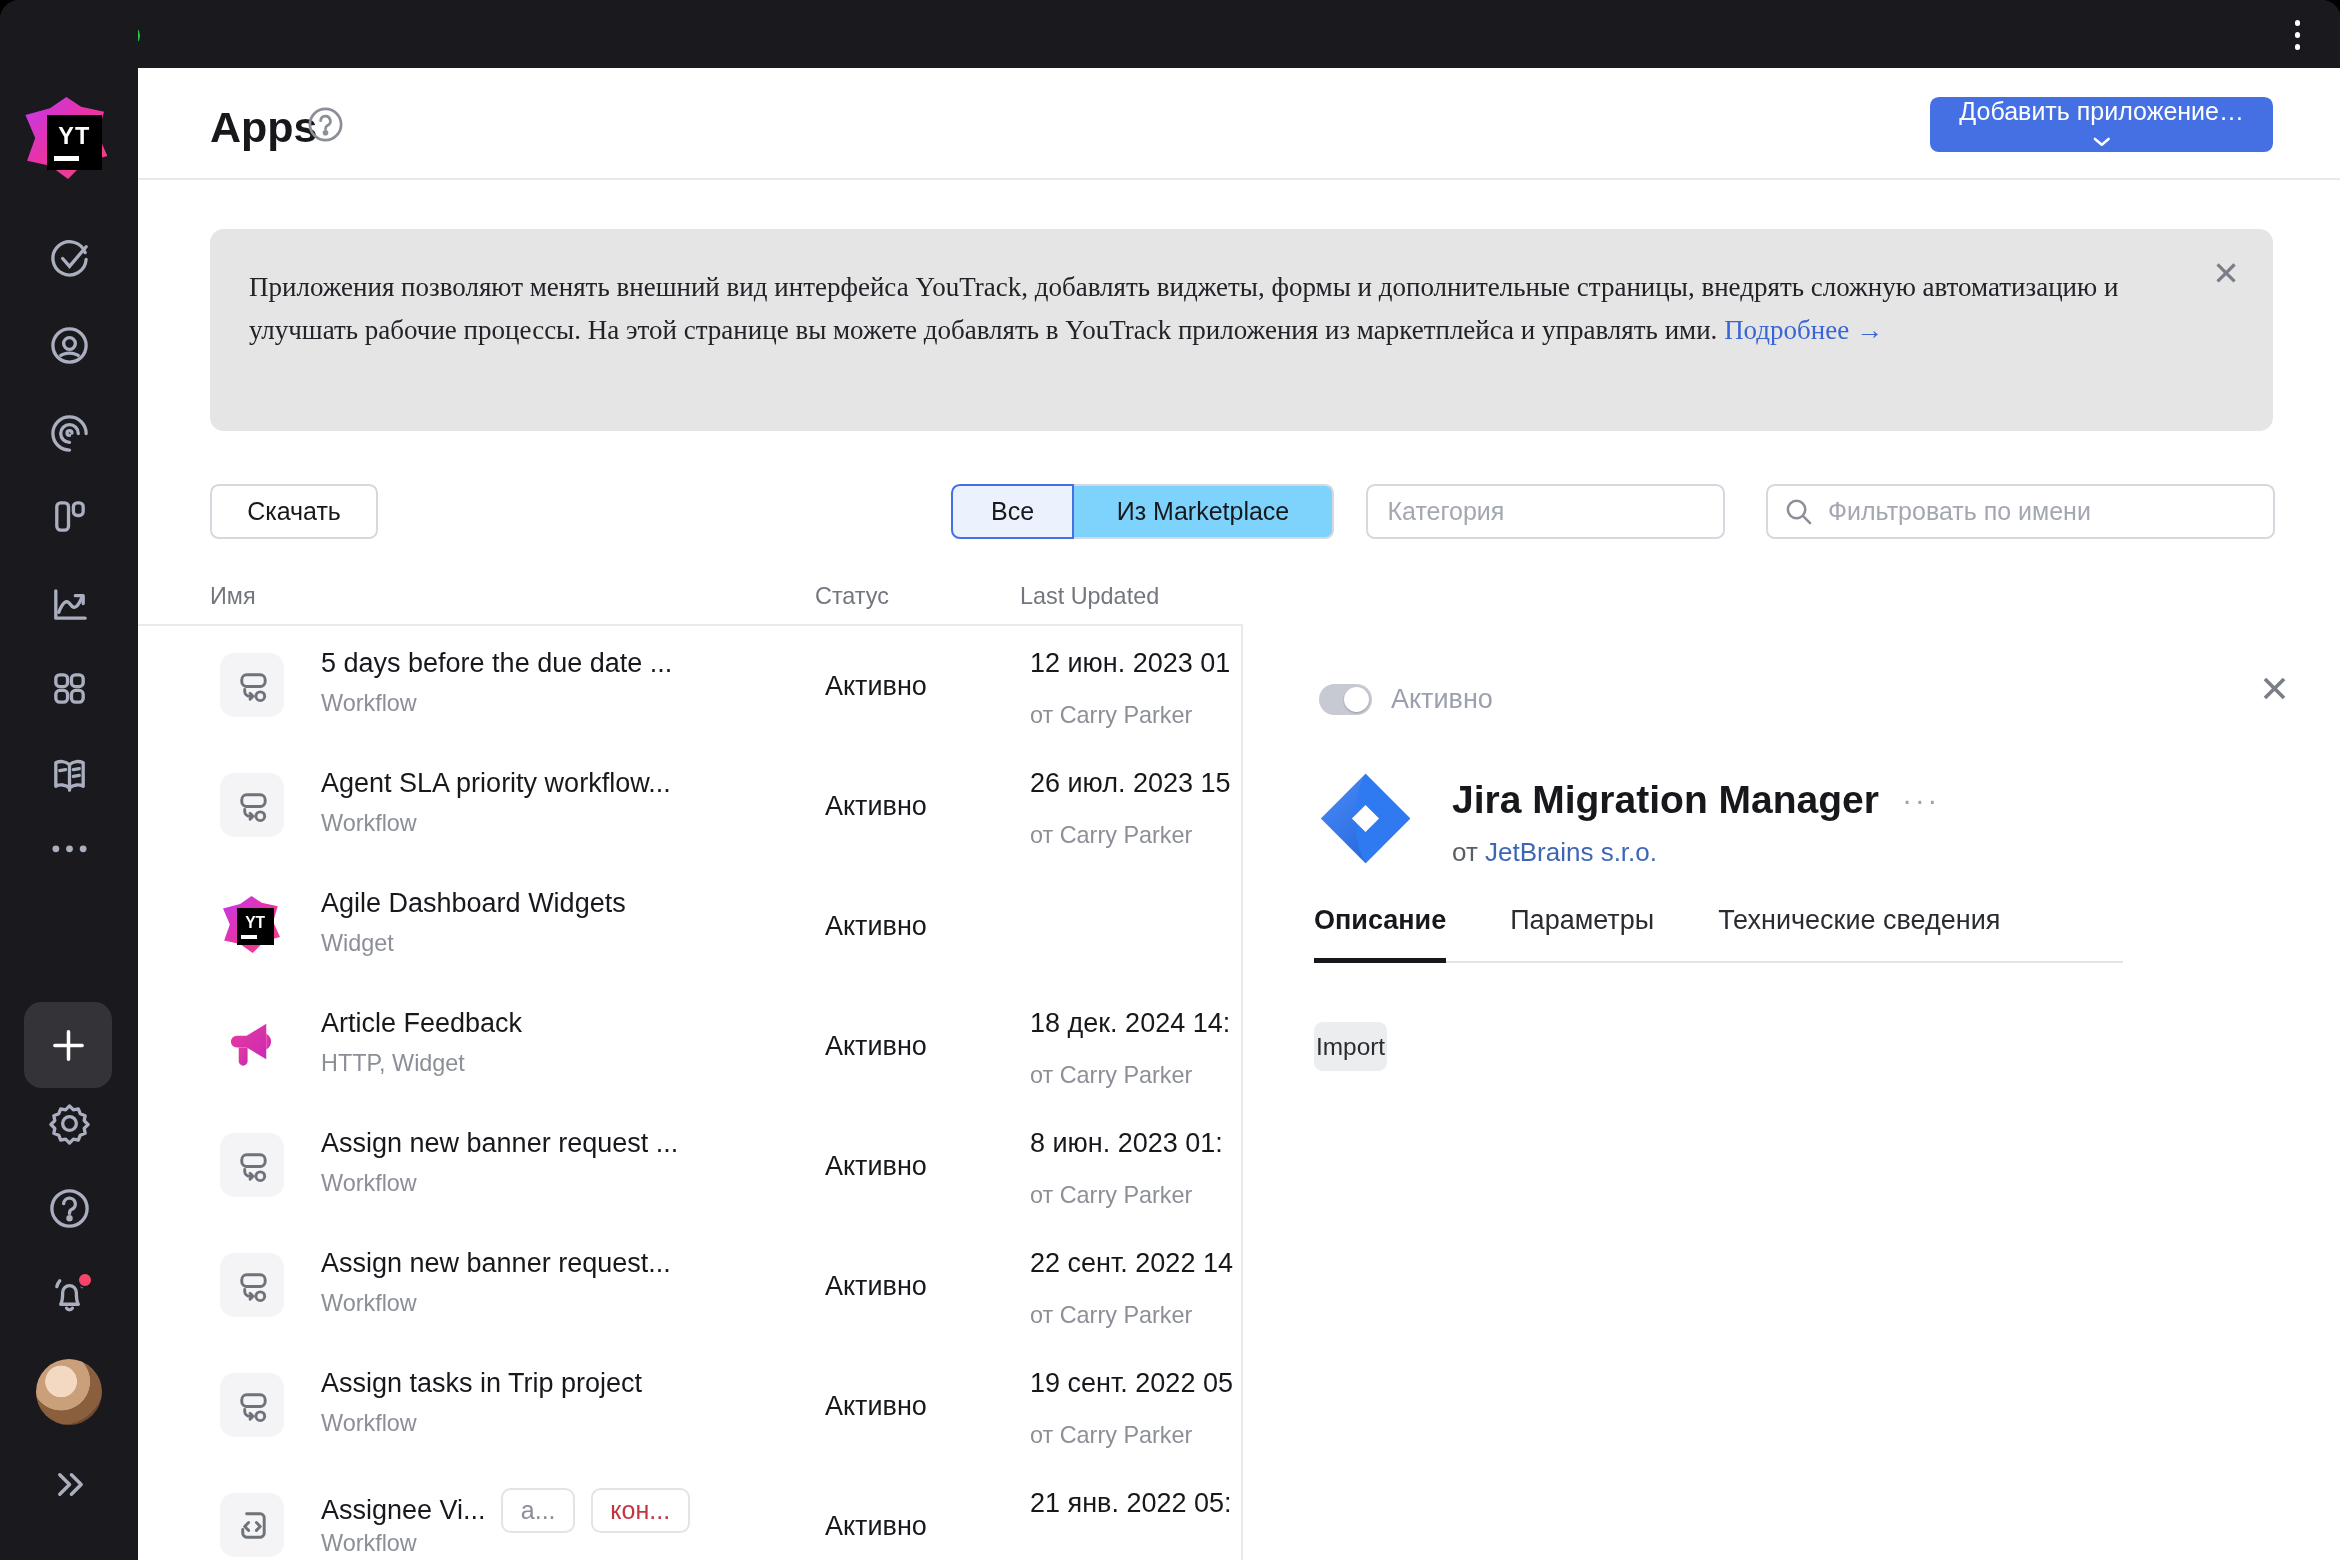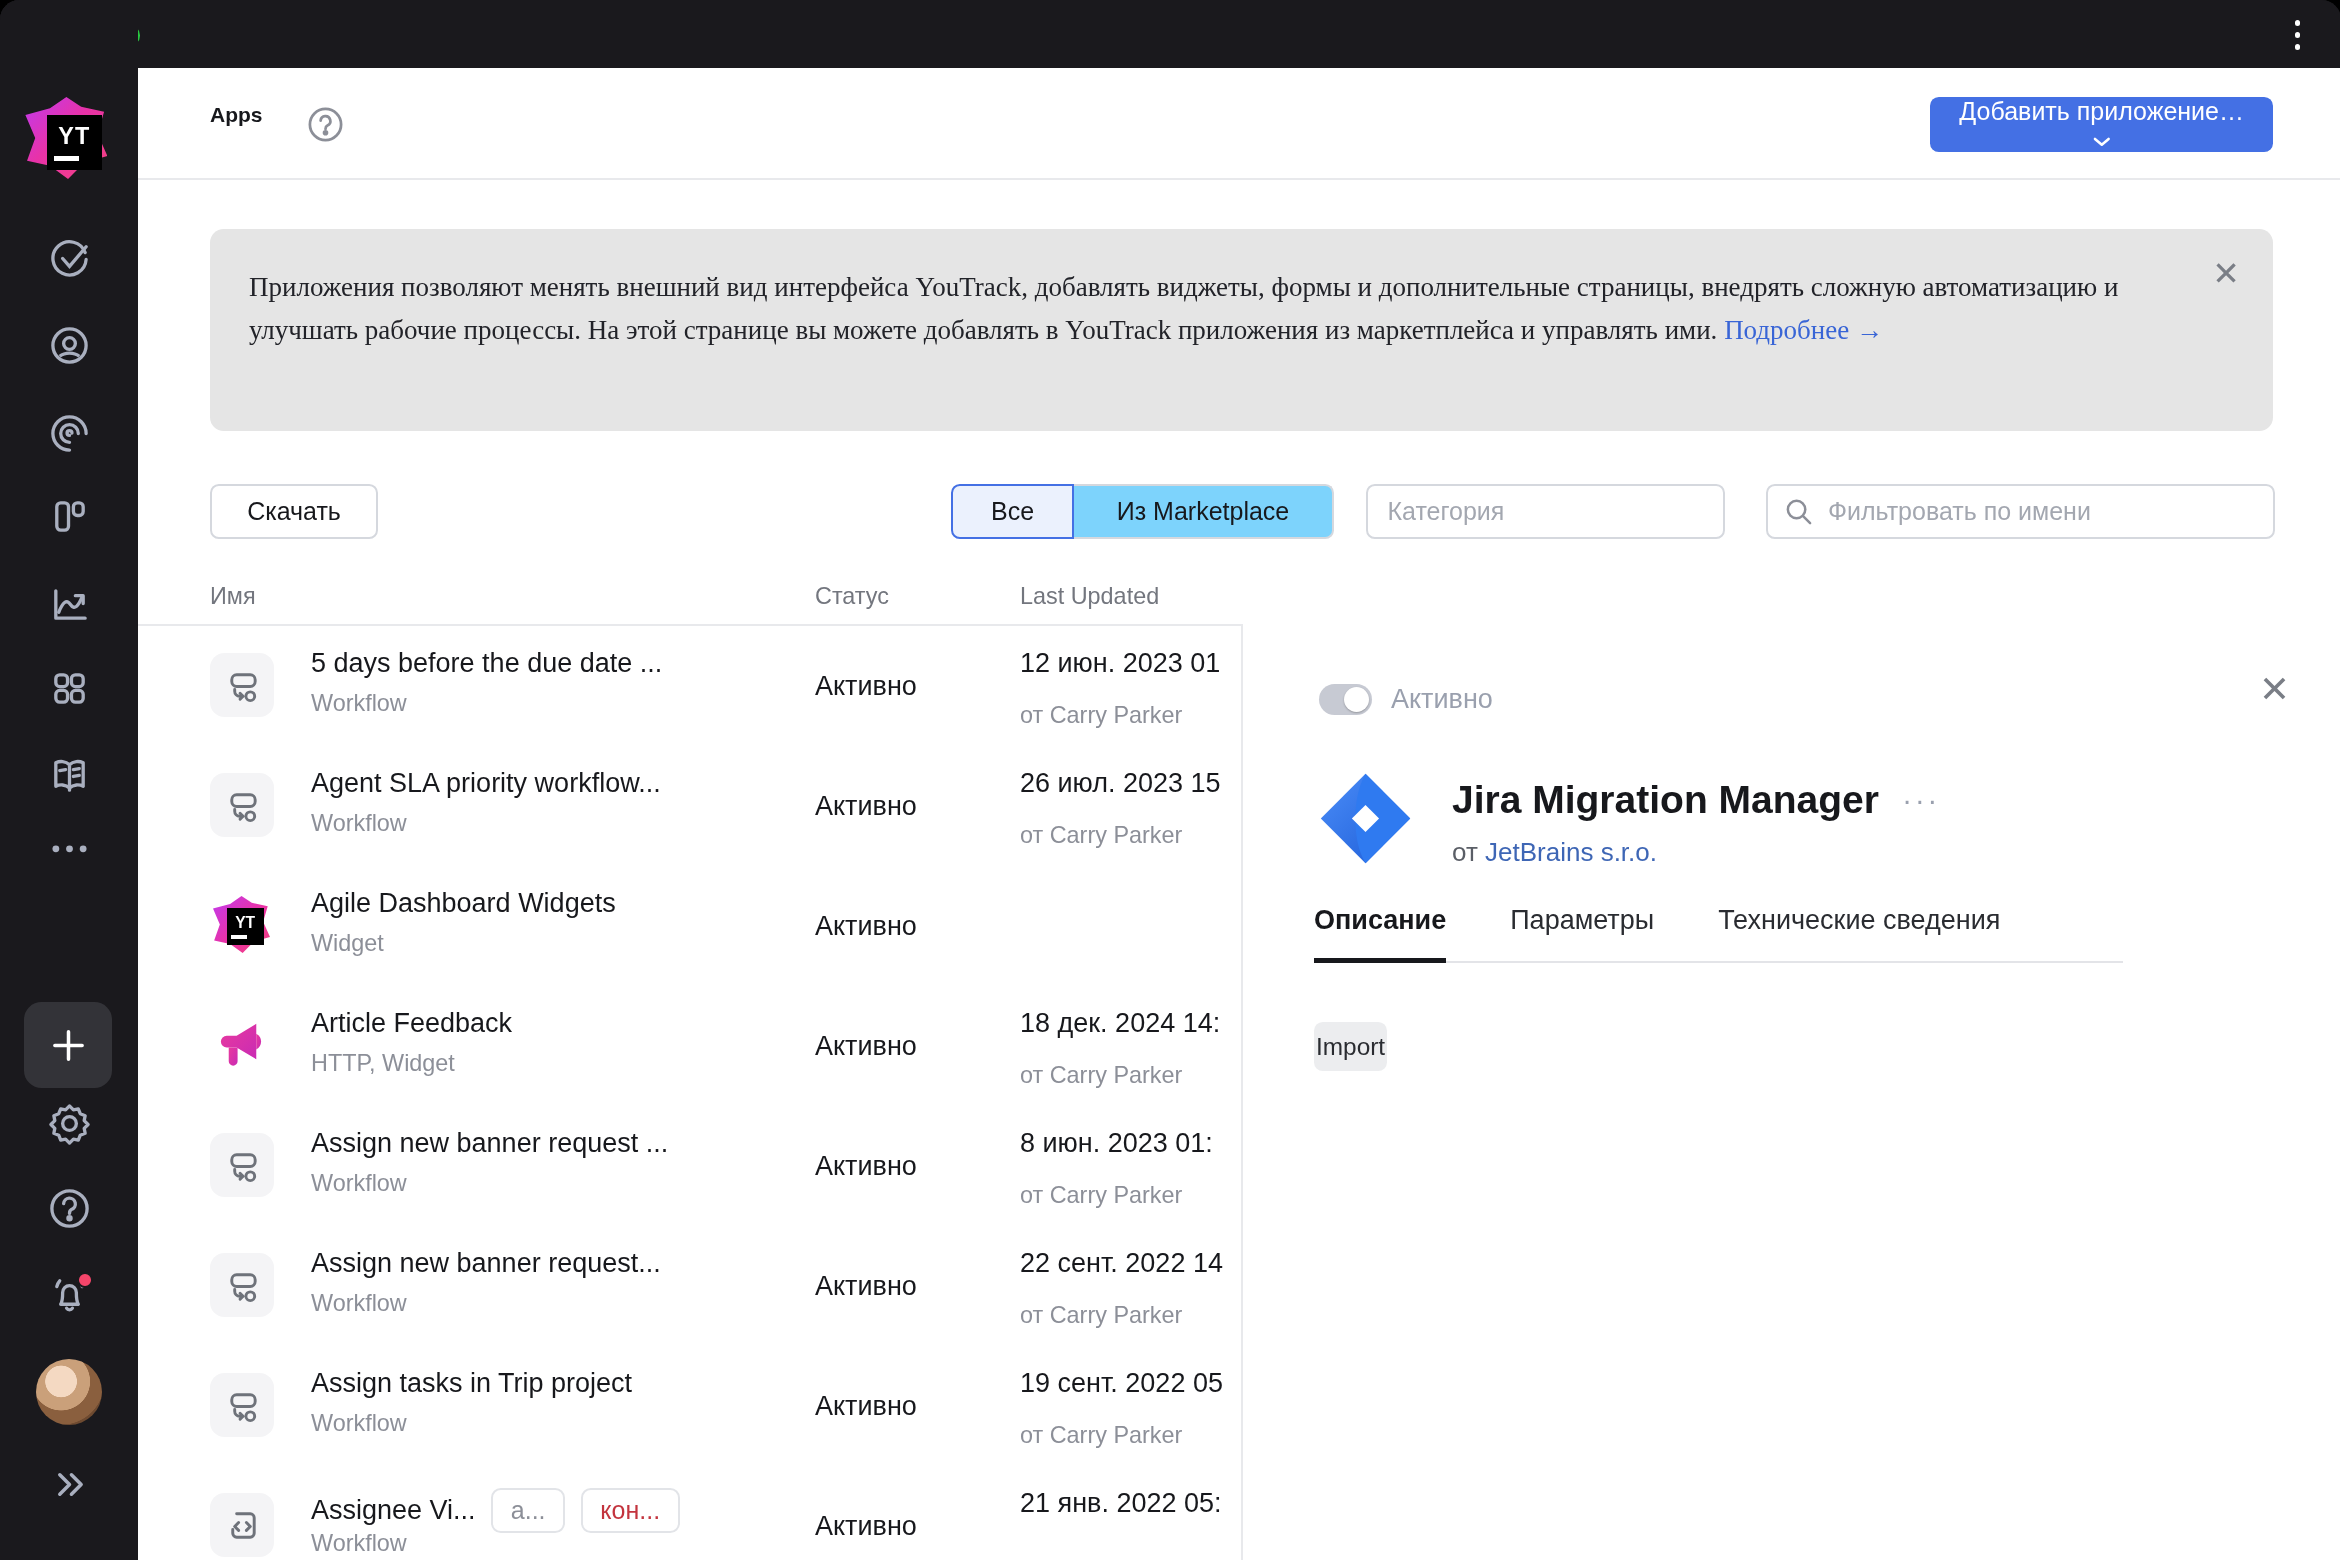--- a/index.html
+++ b/index.html
@@ -32,21 +32,21 @@
   .plus-btn{position:absolute;left:24.4px;top:1002px;width:88px;height:86px;border-radius:17.6px;background:#333338;
             display:flex;align-items:center;justify-content:center;cursor:pointer;}
   .avatar{position:absolute;left:36px;top:1359px;width:66px;height:66px;border-radius:50%;cursor:pointer;
           background:radial-gradient(circle at 38% 34%,#f4d9c2 0 26%,#caa07a 27% 48%,#8a5f3e 49% 72%,#6e4a30 73% 100%);}
   .bell-dot{position:absolute;left:77px;top:1272px;width:15.6px;height:15.6px;border-radius:50%;background:#f5456a;border:2.9px solid #1a191d;}
 
   
   .content{position:absolute;left:138px;top:68px;right:0;bottom:0;background:#fff;}
 
   .app-header{position:absolute;left:0;top:0;right:0;height:112px;border-bottom:2px solid #e8e9ec;}
-  .page-title{position:absolute;left:72px;top:35px;font-size:21px;font-weight:bold;color:#17181c;}
+  .page-title{position:absolute;left:72px;top:35px;font-size:43px;font-weight:bold;color:#17181c;}
   .help-icon{position:absolute;left:168px;top:37px;}
   .add-btn{position:absolute;right:68px;top:29px;height:55px;padding:0 29px;background:#4470e4;color:#fff;
            border:none;border-radius:8.8px;font-size:25px;display:flex;align-items:center;gap:9.8px;cursor:pointer;
            font-family:inherit;flex-direction:column;}
 
   .banner{position:absolute;left:72px;top:161px;width:2063px;height:202px;background:#e5e5e5;border-radius:13.7px;
           padding:37px 107px 0 39px;font-family:Liberation Serif, serif;}
   .banner-text{font-size:27px;line-height:43px;color:#222329;}
   .banner-link{color:#3965d6;text-decoration:none;cursor:pointer;}
   .banner-close{position:absolute;right:33px;top:29px;font-size:33px;color:#7a7e86;cursor:pointer;line-height:1;}
@@ -69,21 +69,21 @@
   .search-wrap{position:absolute;left:1628px;top:0;width:509px;height:55px;}
   .search-wrap .input-box{left:0;width:100%;padding-left:60px;}
   .search-icon{position:absolute;left:17.6px;top:12.7px;z-index:2;}
 
   
   .thead{position:absolute;left:0;top:515px;right:0;height:41px;font-size:23.4px;color:#73767e;}
   .thead .c-name{position:absolute;left:72px;}
   .thead .c-status{position:absolute;left:677px;}
   .thead .c-updated{position:absolute;left:882px;}
   .thead-line{position:absolute;left:0;right:0;top:556px;height:2px;background:#e8e9ec;}
-  .rows{position:absolute;left:0;top:558px;width:1103px;bottom:0;overflow:hidden;}
+  .rows{position:absolute;left:10px;top:558px;width:1103px;bottom:0;overflow:hidden;}
   .app-row{position:relative;height:120px;cursor:pointer;}
   .row-icon{position:absolute;left:72px;top:27px;width:64px;height:64px;border-radius:14.6px;background:#f4f4f6;
             display:flex;align-items:center;justify-content:center;}
   .row-icon.flat{background:transparent;}
   .row-title-wrap{position:absolute;left:173px;top:21.5px;display:flex;align-items:center;gap:15.6px;}
   .row-title{font-size:27px;color:#17181c;white-space:nowrap;}
   .row-sub{position:absolute;left:173px;top:64px;font-size:23.4px;color:#8c8f98;}
   .row-status{position:absolute;left:677px;top:45px;font-size:27px;color:#17181c;}
   .row-date{position:absolute;left:882px;top:21.5px;font-size:27px;color:#17181c;white-space:nowrap;}
   .row-author{position:absolute;left:882px;top:64px;font-size:23.4px;color:#8c8f98;white-space:nowrap;margin-top:12px;}

